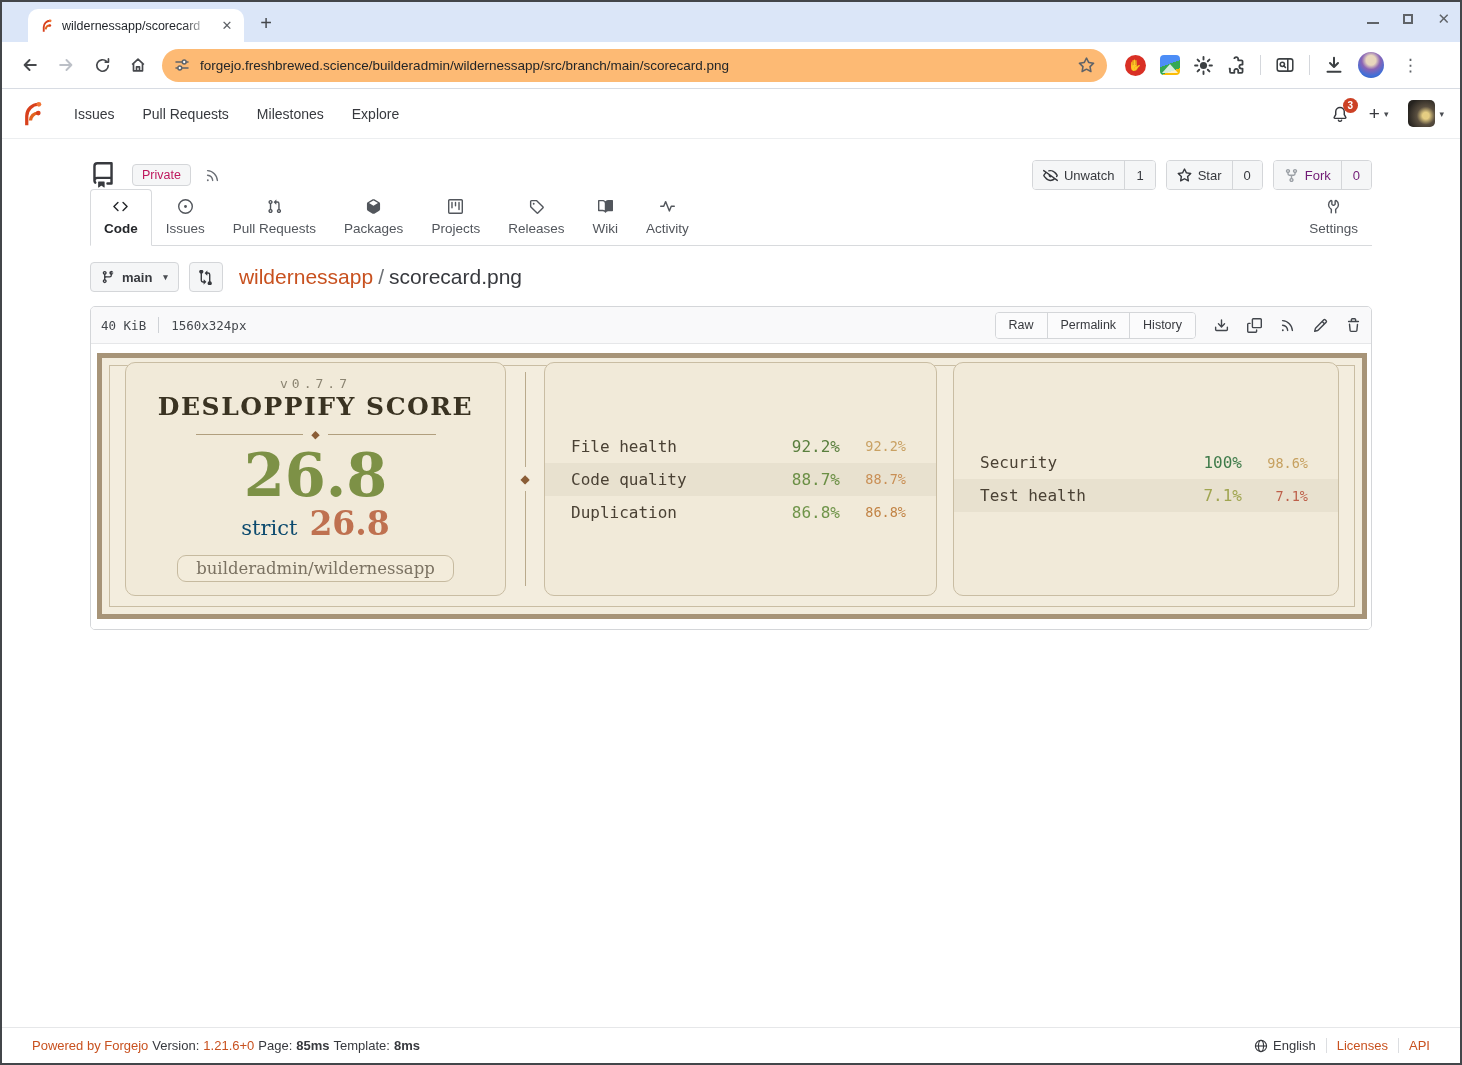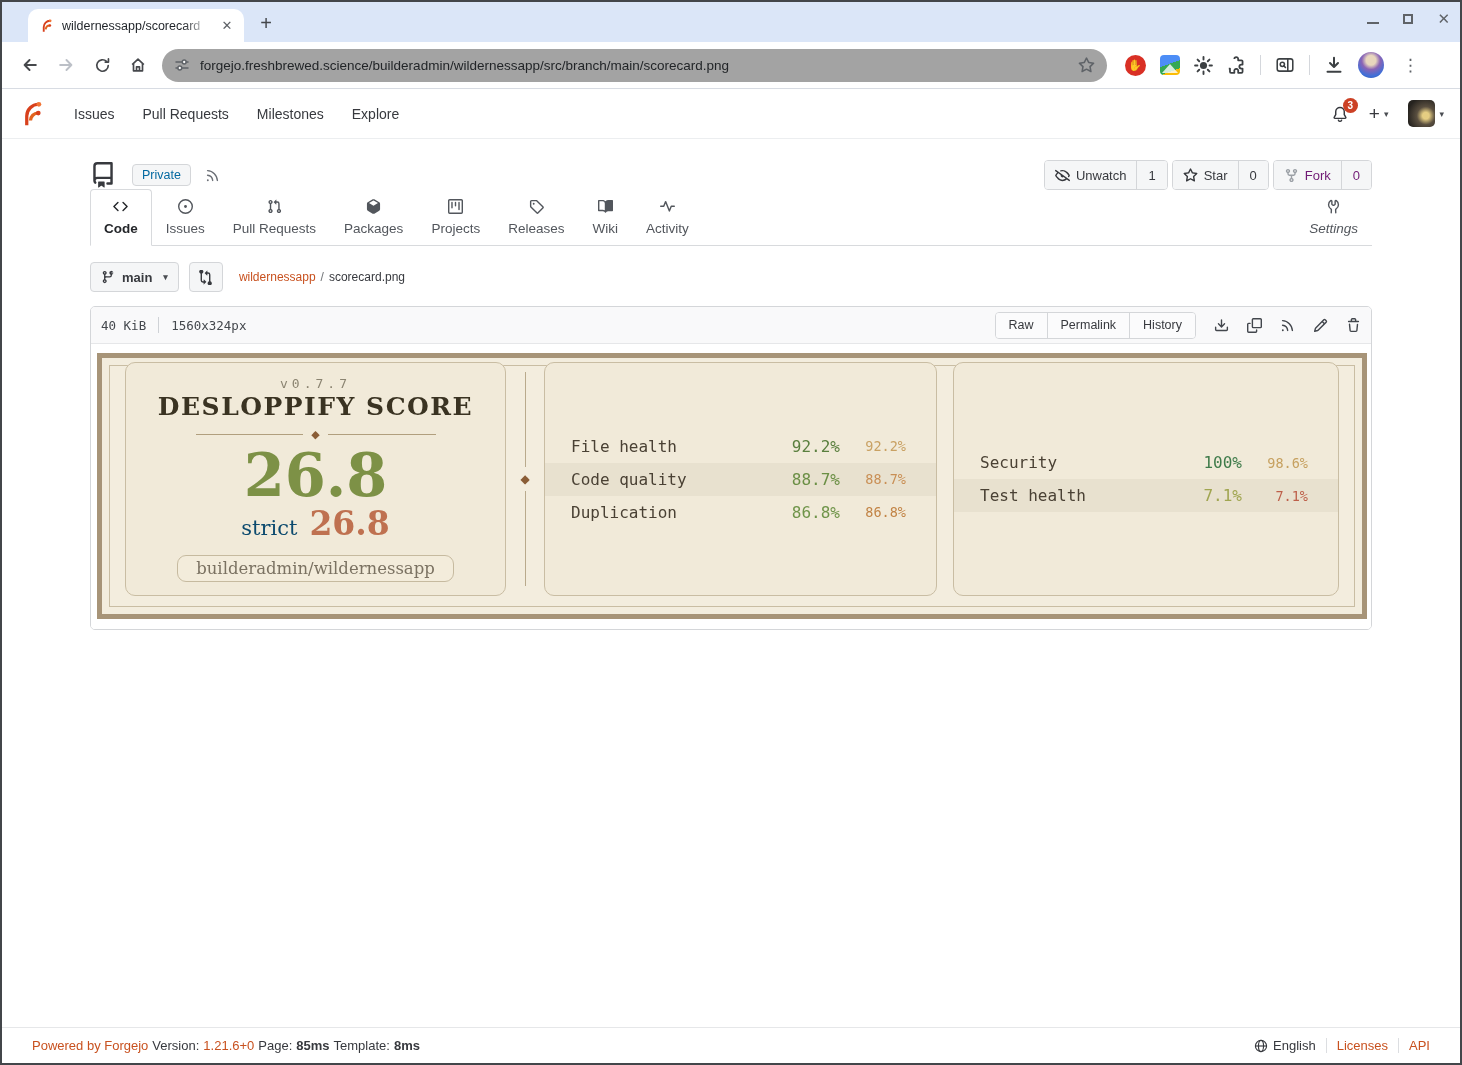--- a/index.html
+++ b/index.html
@@ -14,21 +14,21 @@
     -webkit-mask-image:linear-gradient(90deg,#000 82%,transparent); mask-image:linear-gradient(90deg,#000 82%,transparent); }
   .tab-close { font-size:13px; color:#5f6368; width:18px; height:18px; line-height:18px; text-align:center; border-radius:50%; cursor:pointer; }
   .newtab { font-size:20px; color:#44474b; width:28px; height:28px; line-height:26px; text-align:center; margin:0 0 4px 8px; border-radius:50%; }
   .wincontrols { position:absolute; right:10px; top:8px; display:flex; align-items:center; gap:24px; color:#5f6368; }
   .wc-min { width:12px; height:2px; background:#5f6368; display:inline-block; }
   .wc-max { width:10px; height:10px; border:2px solid #5f6368; display:inline-block; }
   .wc-close { font-size:15px; line-height:14px; }
 
   .toolbar { height:47px; background:#fff; border-bottom:1px solid #d8dce3; flex:none; display:flex; align-items:center; padding:0 12px; gap:4px; }
   .tbtn { width:32px; height:32px; display:flex; align-items:center; justify-content:center; border-radius:50%; flex:none; }
-  .urlbar { width:945px; height:33px; background:#a3a3a3; border-radius:17px; display:flex; align-items:center; padding:0 12px; gap:10px; margin:0 4px; }
+  .urlbar { width:945px; height:33px; background:#fdba74; border-radius:17px; display:flex; align-items:center; padding:0 12px; gap:10px; margin:0 4px; }
   .url-text { flex:1; font-size:13.5px; color:#222528; white-space:nowrap; overflow:hidden; }
   .ext { display:flex; align-items:center; gap:14px; margin-left:10px; }
   .vsep { width:1px; height:20px; background:#d4d7dc; }
   .adblock { width:21px; height:21px; border-radius:50%; background:#d93025; color:#fff; font-size:11px; display:flex; align-items:center; justify-content:center; }
   .imgext { width:20px; height:20px; border-radius:4px; background:linear-gradient(160deg,#4c8df6 0 45%, #34a853 45% 75%, #fbbc05 75%); position:relative; overflow:hidden; }
   .imgext:after { content:""; position:absolute; left:2px; bottom:2px; border-left:8px solid transparent; border-right:8px solid transparent; border-bottom:9px solid #ffffffcc; }
   .avatar-tb { width:26px; height:26px; border-radius:50%; background:radial-gradient(circle at 50% 32%, #e8d6bd 0 22%, #8a64b5 42%, #3f6fd8 72%, #2b4ea0); }
   .kebab { font-size:17px; color:#5f6368; letter-spacing:0; padding:0 4px; }
 
   
@@ -42,37 +42,37 @@
   .bellwrap { position:relative; }
   .badge { position:absolute; top:-7px; right:-9px; min-width:15px; height:15px; border-radius:8px; background:#cc4125; color:#fff; font-size:10px; font-weight:bold; display:flex; align-items:center; justify-content:center; padding:0 3px; }
   .caret { font-size:9px; color:#4a4d52; margin-left:4px; }
   .plusbtn { font-size:19px; color:#37393e; display:flex; align-items:center; }
   .avatar-nav { width:27px; height:27px; border-radius:5px; background:radial-gradient(circle at 66% 58%, #e5cd82 0 14%, #5a4f40 38%, #26231f 78%); }
 
   .container { width:1282px; margin:0 auto; }
   .repo-header { display:flex; align-items:center; padding-top:16px; height:56px; }
   .repo-title { display:flex; align-items:center; gap:10px; font-size:21px; }
   .repo-title .t { color:#c8511f; font-weight:500; }
-  .privbadge { font-size:12.5px; color:#0369a1; border:1px solid #d4d6d9; background:#f5f6f7; border-radius:4px; padding:3px 9px; margin-left:6px; }
-  .hdr-actions { margin-left:auto; display:flex; gap:4px; }
+  .privbadge { font-size:12.5px; color:#be185d; border:1px solid #d4d6d9; background:#f5f6f7; border-radius:4px; padding:3px 9px; margin-left:6px; }
+  .hdr-actions { margin-left:auto; display:flex; gap:10px; }
   .actgrp { display:flex; border:1px solid #d4d6d9; border-radius:4px; overflow:hidden; height:30px; font-size:13px; color:#37393e; }
   .actmain { display:flex; align-items:center; gap:6px; padding:0 10px; background:#f5f6f7; cursor:pointer; }
   .actcnt { display:flex; align-items:center; padding:0 11px; background:#f5f6f7; border-left:1px solid #d4d6d9; cursor:pointer; }
   .dim { color:#701a75; }
 
   .repo-tabs { display:flex; align-items:flex-end; border-bottom:1px solid #d8dadd; margin-top:10px; height:41px; }
   .rtab { display:flex; align-items:center; gap:7px; padding:9px 13px; font-size:13.5px; color:#52565c; cursor:pointer; border:1px solid transparent; margin-bottom:-1px;flex-direction:column; }
   .rtab svg { flex:none; }
   .rtab.active { background:#fff; border:1px solid #d8dadd; border-bottom-color:#fff; border-radius:4px 4px 0 0; color:#24262a; font-weight:bold; }
-  .rtab.settings { margin-left:auto;font-style:italic; }
+  .rtab.settings { margin-left:auto; }
 
   .branchrow { display:flex; align-items:center; gap:10px; margin-top:16px; }
   .branchbtn { display:flex; align-items:center; gap:7px; height:30px; padding:0 10px; border:1px solid #d4d6d9; border-radius:4px; background:#f5f6f7; font-size:13px; font-weight:bold; color:#37393e; cursor:pointer; }
   .cmpbtn { width:34px; height:30px; display:flex; align-items:center; justify-content:center; border:1px solid #d4d6d9; border-radius:4px; background:#f5f6f7; cursor:pointer; }
-  .crumb { font-size:12px; color:#37393e; margin-left:6px; }
+  .crumb { font-size:21px; color:#37393e; margin-left:6px; }
   .crumb .sep { color:#6e7175; margin:0 5px; }
 
   .filebox { border:1px solid #d4d6d9; border-radius:5px; margin-top:14px; overflow:hidden; }
   .filehdr { height:37px; background:#f9f9fa; border-bottom:1px solid #e6e7e9; display:flex; align-items:center; padding:0 10px; }
   .fmeta { display:flex; align-items:center; font-family:"DejaVu Sans Mono", monospace; font-size:12.5px; color:#44484d; }
   .fmeta .mdiv { width:1px; height:16px; background:#cfd2d6; margin:0 12px; }
   .fhdr-right { margin-left:auto; display:flex; align-items:center; gap:18px; }
   .seg { display:flex; border:1px solid #d4d6d9; border-radius:4px; overflow:hidden; height:27px; }
   .seg .sbtn { padding:0 13px; display:flex; align-items:center; font-size:12.5px; color:#37393e; background:#fbfbfc; border-left:1px solid #d4d6d9; cursor:pointer; }
   .seg .sbtn:first-child { border-left:none; }

